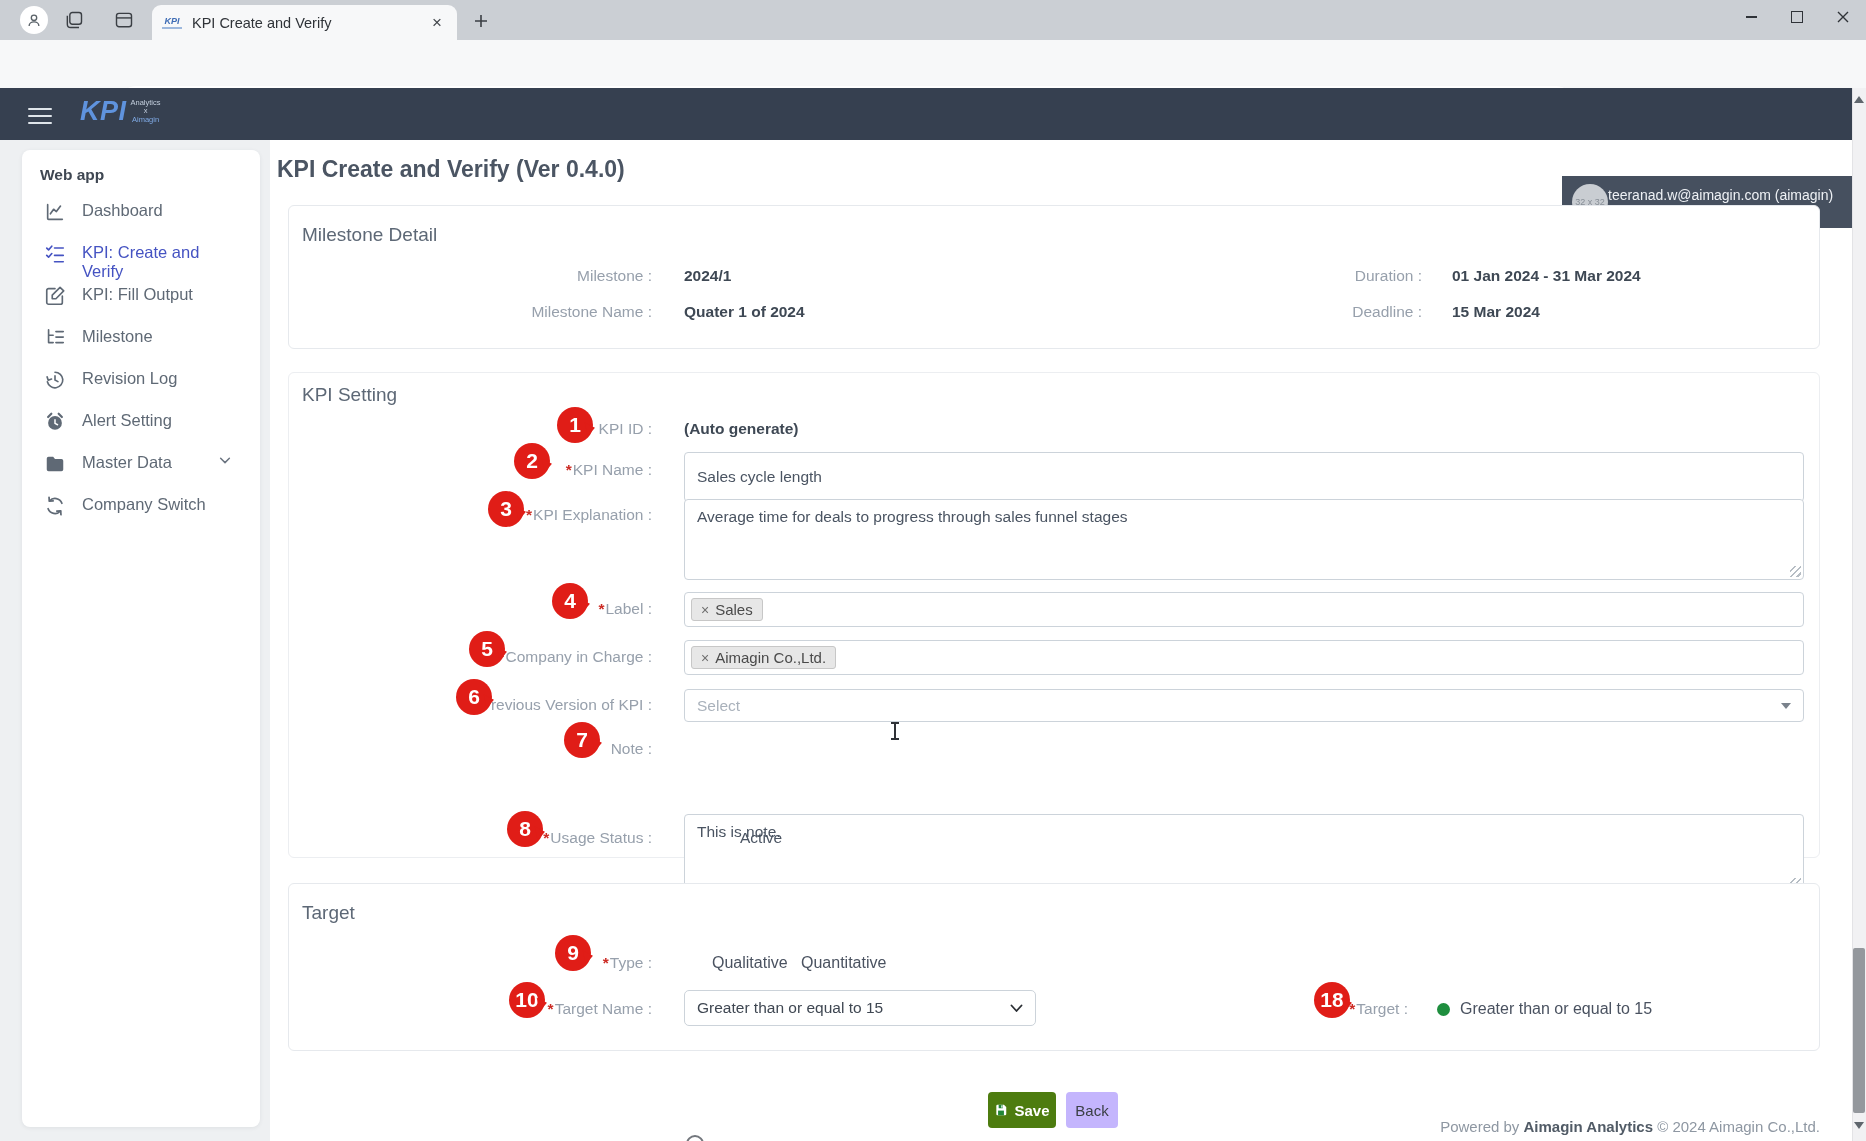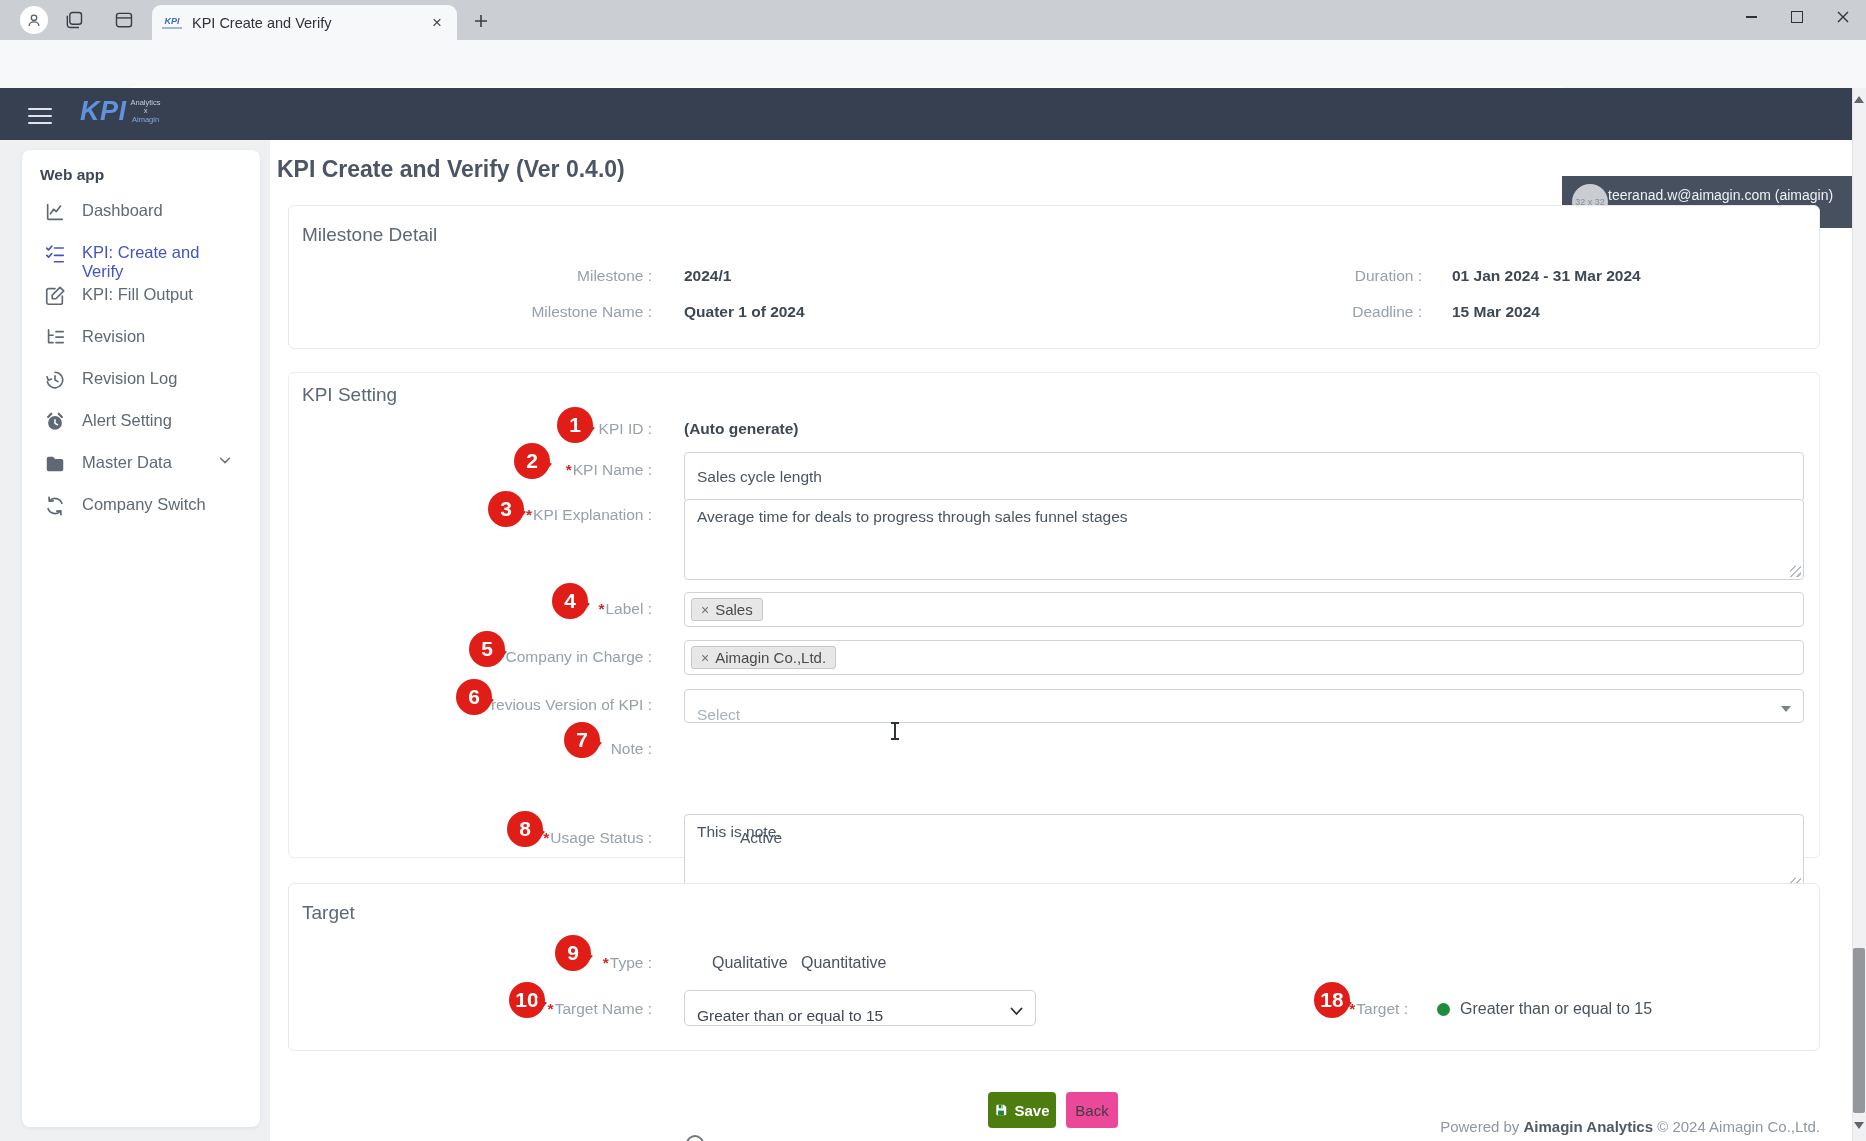--- a/index.html
+++ b/index.html
@@ -46,21 +46,21 @@
   .fvalue{font-size:15.5px;font-weight:bold;color:#3e4854}
   .tinput{box-sizing:border-box;width:1120px;border:1px solid #ccd3da;border-radius:4px;background:#fff;
           font-size:15.5px;color:#4a5462;padding:24px 12px;font-family:"Liberation Sans",sans-serif}
   .tarea{box-sizing:border-box;width:1120px;border:1px solid #ccd3da;border-radius:4px;background:#fff;
          font-size:15.5px;color:#4a5462;padding:8px 12px;position:relative}
   .tarea::after{content:"";position:absolute;right:2px;bottom:2px;width:11px;height:11px;
      background:repeating-linear-gradient(135deg,transparent 0 3px,#b6bdc4 3px 4.5px)}
   .tagbox{box-sizing:border-box;width:1120px;height:35px;border:1px solid #ccd3da;border-radius:4px;background:#fff;display:flex;align-items:center;padding:0 6px}
   .chip{background:#e7e7e7;border:1px solid #c7c7c7;border-radius:3px;font-size:15px;color:#4a4a4a;padding:2px 9px;display:flex;align-items:center;gap:6px}
   .chip .x{color:#6e6e6e;font-size:14px;cursor:pointer}
-  .selbox{box-sizing:border-box;border:1px solid #ccd3da;border-radius:4px;background:#fff;display:flex;padding:16px 12px;font-size:15.5px}
+  .selbox{box-sizing:border-box;border:1px solid #ccd3da;border-radius:4px;background:#fff;display:flex;align-items:center;padding:0 12px;font-size:15.5px}
   .caret{width:0;height:0;border-left:5px solid transparent;border-right:5px solid transparent;border-top:6px solid #7a828c}
   .toggle{width:42px;height:23px;border-radius:12px;background:#2e7ef0;position:relative;cursor:pointer}
   .toggle::after{content:"";position:absolute;top:3px;right:3px;width:17px;height:17px;border-radius:50%;background:#fff}
   .radio{width:18px;height:18px;border-radius:50%;border:2px solid #73777d;background:#fff;box-sizing:border-box;position:relative}
   .badge{width:36px;height:36px;border-radius:50%;background:#e01d17;color:#fff;font-size:21px;font-weight:bold;
          display:flex;align-items:center;justify-content:center;z-index:5}
   .badge::after{content:"";position:absolute;right:-9px;top:58%;transform:translateY(-50%) rotate(-12deg);
          border:7px solid transparent;border-left:9px solid #e01d17}
   .btn{border-radius:4px;display:flex;align-items:center;justify-content:center;gap:6px;font-size:15px;cursor:pointer;box-sizing:border-box}
   .greendot{width:13px;height:13px;border-radius:50%;background:#1e8e3e}
@@ -251,21 +251,21 @@
       <path d="M20 12v7a2 2 0 0 1-2 2H5a2 2 0 0 1-2-2V6a2 2 0 0 1 2-2h7" fill="none" stroke="currentColor" stroke-width="1.8" stroke-linecap="round"></path>
       <path d="M17.5 2.5l4 4L13 15h-4v-4z" fill="none" stroke="currentColor" stroke-width="1.8" stroke-linejoin="round"></path>
     </svg>
   <span>KPI: Fill Output</span>
 </div>
 <div class="abs sb-item" style="top:327px">
   <svg class="ic" viewBox="0 0 24 24">
       <path d="M5 3v14M5 9h5M5 17h5" fill="none" stroke="currentColor" stroke-width="1.8" stroke-linecap="round"></path>
       <path d="M13 5h8M13 11h8M13 17h8" stroke="currentColor" stroke-width="1.8" stroke-linecap="round"></path>
     </svg>
-  <span>Revision</span>
+  <span>Milestone</span>
 </div>
 <div class="abs sb-item" style="top:369px">
   <svg class="ic" viewBox="0 0 24 24">
       <path d="M12 3.5a8.5 8.5 0 1 1-8.3 10.4" fill="none" stroke="currentColor" stroke-width="1.8" stroke-linecap="round"></path>
       <polyline points="3.4 8.6 4.6 12.2 8.2 11" fill="none" stroke="currentColor" stroke-width="1.8" stroke-linecap="round" stroke-linejoin="round"></polyline>
       <polyline points="12 7.5 12 12 15.2 13.8" fill="none" stroke="currentColor" stroke-width="1.8" stroke-linecap="round"></polyline>
     </svg>
   <span>Revision Log</span>
 </div>
 <div class="abs sb-item" style="top:411px">
@@ -388,21 +388,21 @@
 
 <div class="abs btn" style="left:988px;top:1092px;width:68px;height:36px;background:#4d7c0f;color:#fff;font-weight:bold">
   <svg width="14" height="14" viewBox="0 0 24 24">
       <path d="M4 5a2 2 0 0 1 2-2h11l4 4v12a2 2 0 0 1-2 2H6a2 2 0 0 1-2-2z" fill="#fff"></path>
       <rect x="8" y="3" width="7" height="6" fill="#208637"></rect>
       <rect x="12.5" y="4" width="2" height="4" fill="#fff"></rect>
       <rect x="7" y="13" width="10" height="8" fill="#208637"></rect>
     </svg>
   <span>Save</span>
 </div>
-<div class="abs btn" style="left:1066px;top:1092px;width:52px;height:36px;background:#ec4899;color:#3a3f44">
+<div class="abs btn" style="left:1066px;top:1092px;width:52px;height:36px;background:#c4b5fd;color:#3a3f44">
   <span>Back</span>
 </div>
 
 <div class="abs footer" style="right:46px;top:1118px">
   <span>Powered by</span> <b>Aimagin Analytics</b> <span>© 2024 Aimagin Co.,Ltd.</span>
 </div>
 
 <div class="abs sbtrack"></div>
 <div class="abs" style="left:1854px;top:96px">
     <div class="tri-up"></div>

